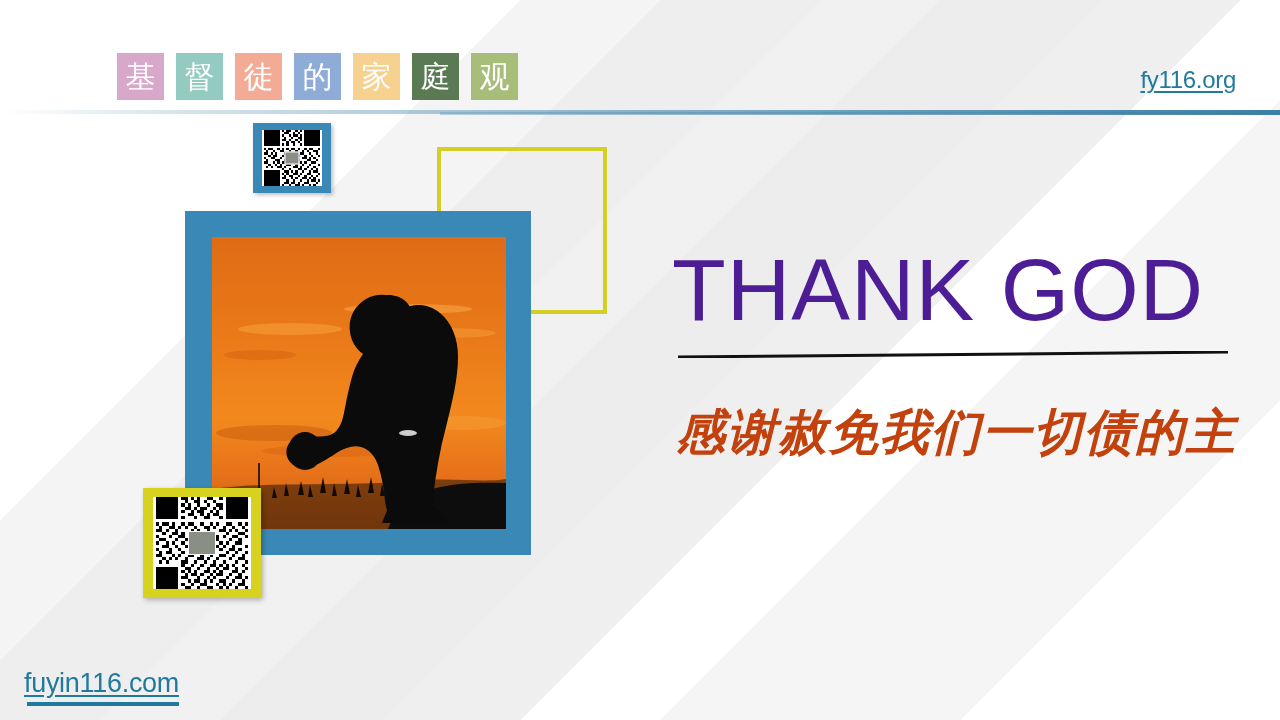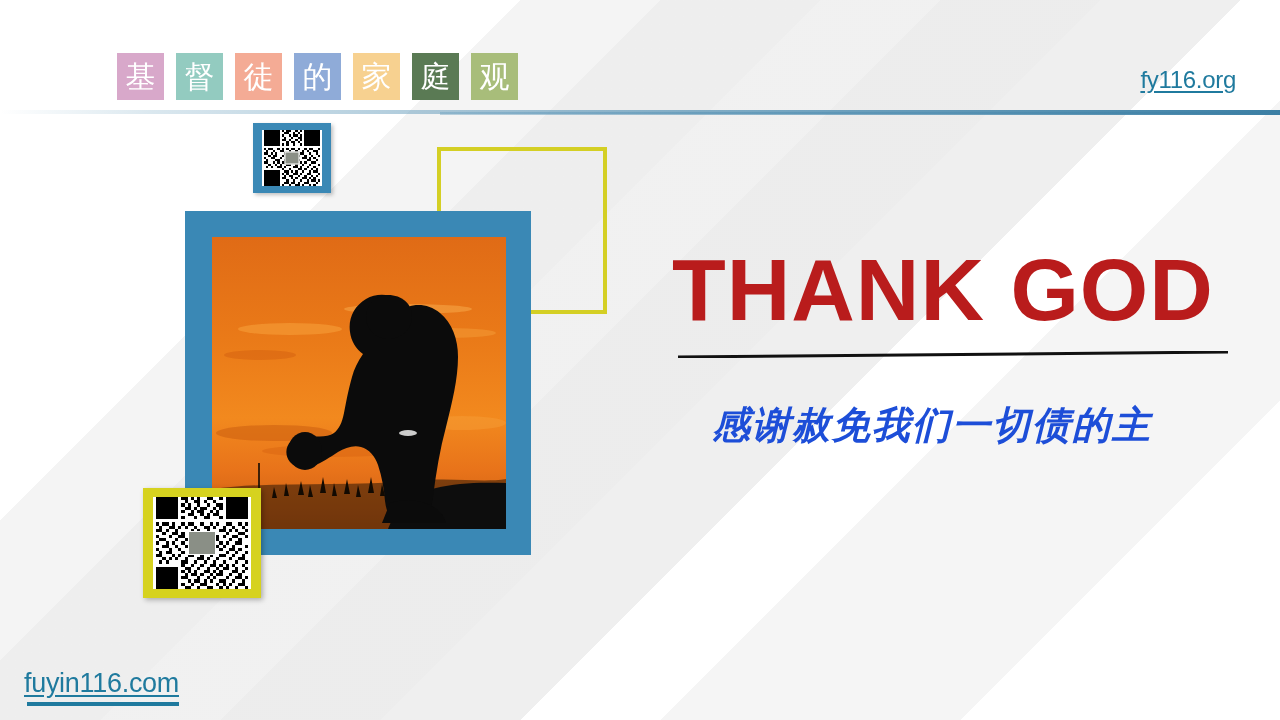--- a/index.html
+++ b/index.html
@@ -177,43 +177,43 @@
   }
   .qr-large .qr-logo { width: 26px; height: 22px; }
   .qr-small .qr-logo { width: 13px; height: 11px; }
 
   
   .title {
     position: absolute;
     left: 672px;
     top: 246px;
     font-size: 88px;
-    font-weight: bold;
-    color: #b91c1c;
+    font-weight: normal;
+    color: #4c1d95;
     letter-spacing: 1px;
     line-height: 1;
     white-space: nowrap;
   }
   .title-rule {
     position: absolute;
     left: 678px;
     top: 351px;
     width: 550px;
     height: 7px;
   }
   .title-rule svg { display: block; }
 
   .subtitle {
     position: absolute;
-    left: 712px;
+    left: 676px;
     top: 400px;
-    font-size: 38px;
+    font-size: 49px;
     font-weight: bold;
     font-style: italic;
-    color: #1d4ed8;
+    color: #c2410c;
     letter-spacing: 2px;
     white-space: nowrap;
     font-family: "DejaVu Sans", "Liberation Sans", sans-serif;
   }
 
   
   .footer-link {
     position: absolute;
     left: 24px;
     top: 668px;

